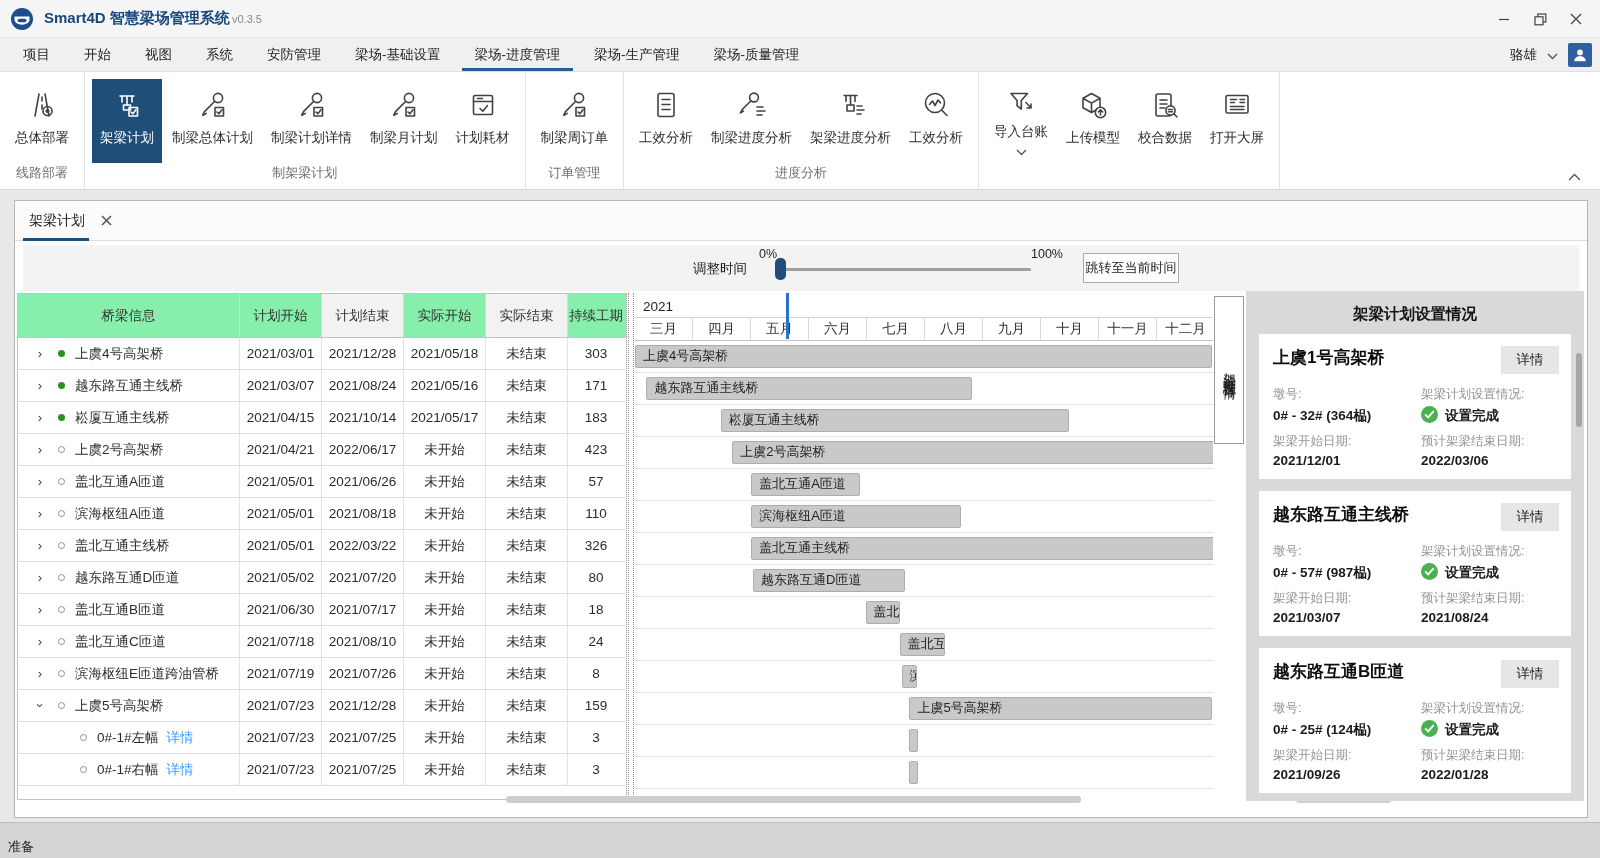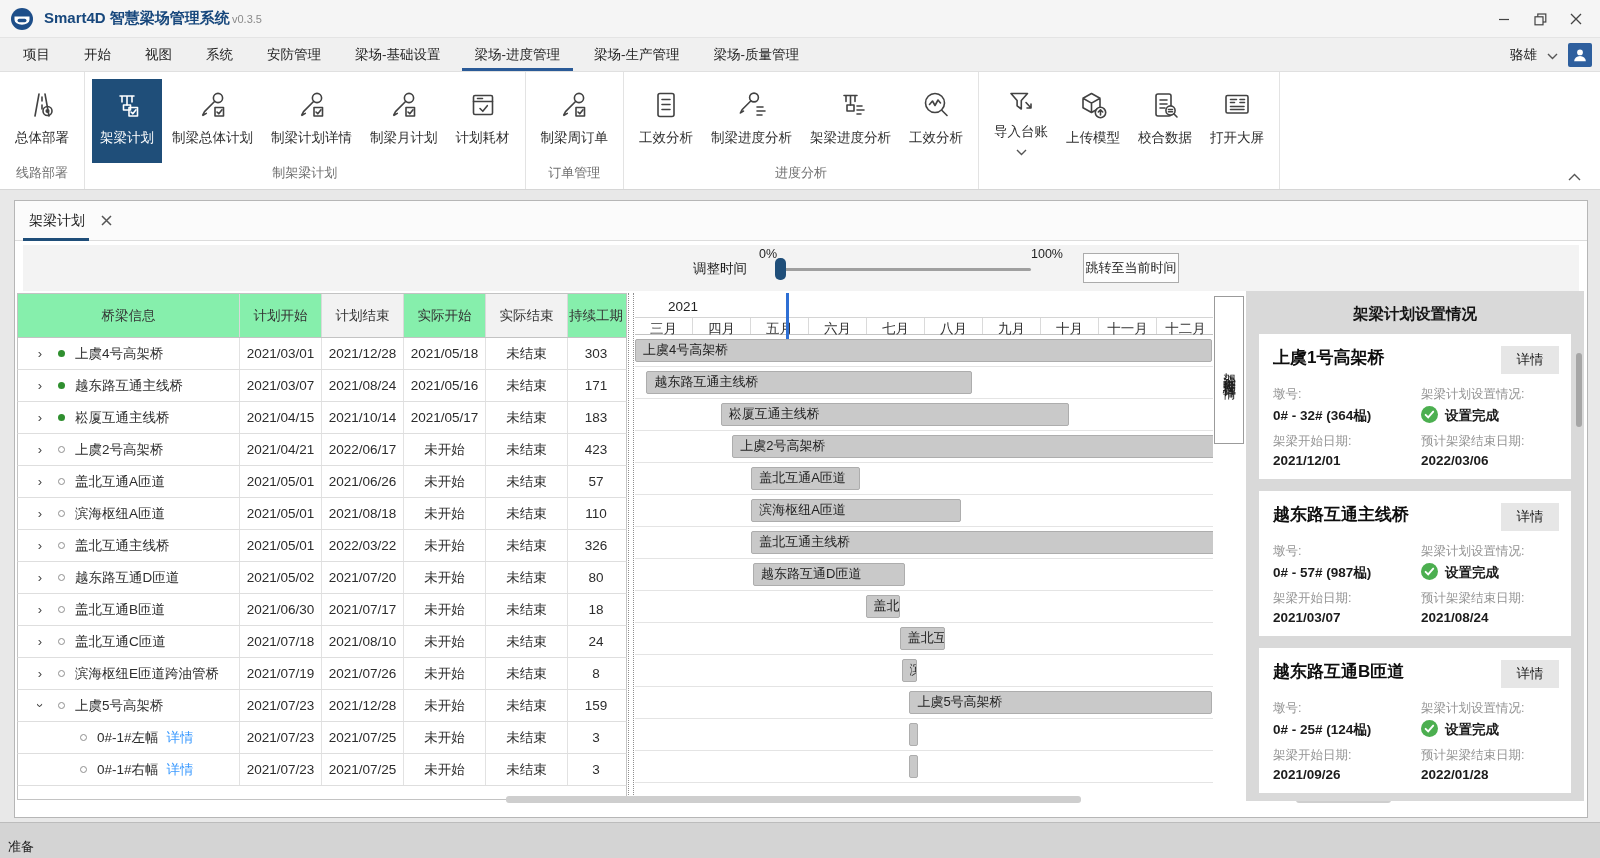--- a/index.html
+++ b/index.html
@@ -69,22 +69,22 @@
   .dot-not { width:7px; height:7px; border-radius:50%; border:1.5px solid #8f8f8f; background:#fff; }
   .t-row.child .td.name { padding-left:36px; }
   .dlink { color:#3d9bff; margin-left:8px; }
   .t-stub { height:14px; border:1px solid #c3c3c3; border-top:none; background:#fff; }
 
   
   .splitter { position:absolute; left:613px; top:92px; width:6px; height:508px; border-left:1px dotted #8f8f8f; border-right:1px dotted #8f8f8f; }
 
   
   .gantt { position:absolute; left:620px; top:92px; width:578px; height:508px; overflow:hidden; background:#fff; }
-  .g-year { height:24px; font-size:13.5px; color:#1f1f1f; padding-left:8px; line-height:27px;margin-left:25px; }
-  .g-months { height:18px; display:flex; border-top:1px solid #d4d4d4; border-bottom:1px solid #c3c3c3; }
+  .g-year { height:24px; font-size:13.5px; color:#1f1f1f; padding-left:8px; line-height:27px; }
+  .g-months { height:24px; display:flex; border-top:1px solid #d4d4d4; border-bottom:1px solid #c3c3c3; }
   .g-month { width:58px; flex:none; text-align:center; line-height:21px; font-size:13.5px; color:#333; border-right:1px solid #dadada; }
   .g-body { position:relative; height:462px; }
   .g-row { height:32px; border-bottom:1px solid #e4e4e4; position:relative; }
   .g-bar { position:absolute; top:4px; height:23px; background:#c9c9c9; border:1px solid #adadad; border-radius:2px; font-size:13px; color:#232323; line-height:20px; padding-left:7px; overflow:hidden; white-space:nowrap; }
   .g-today { position:absolute; left:0; top:0; width:3px; height:46px; background:#2e6fd4; z-index:3; }
 
   
   .side-strip { position:absolute; left:1199px; top:95px; width:30px; height:148px; background:#fff; border:1px solid #9b9b9b; writing-mode:vertical-lr; text-orientation:upright; letter-spacing:2px; font-size:13px; color:#1d1d1d; display:flex; align-items:center; justify-content:center; z-index:6; }
 
   

